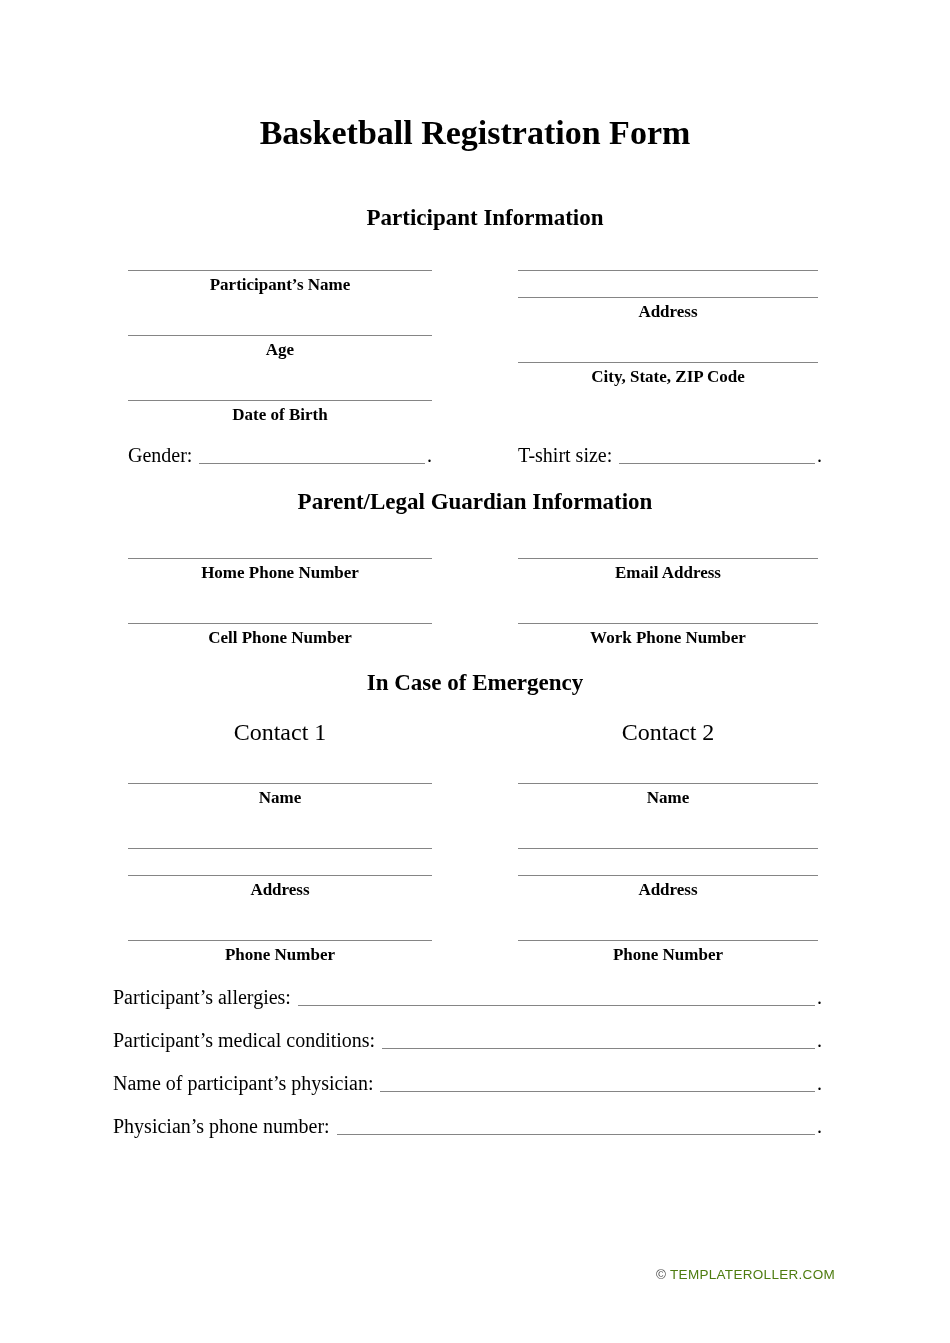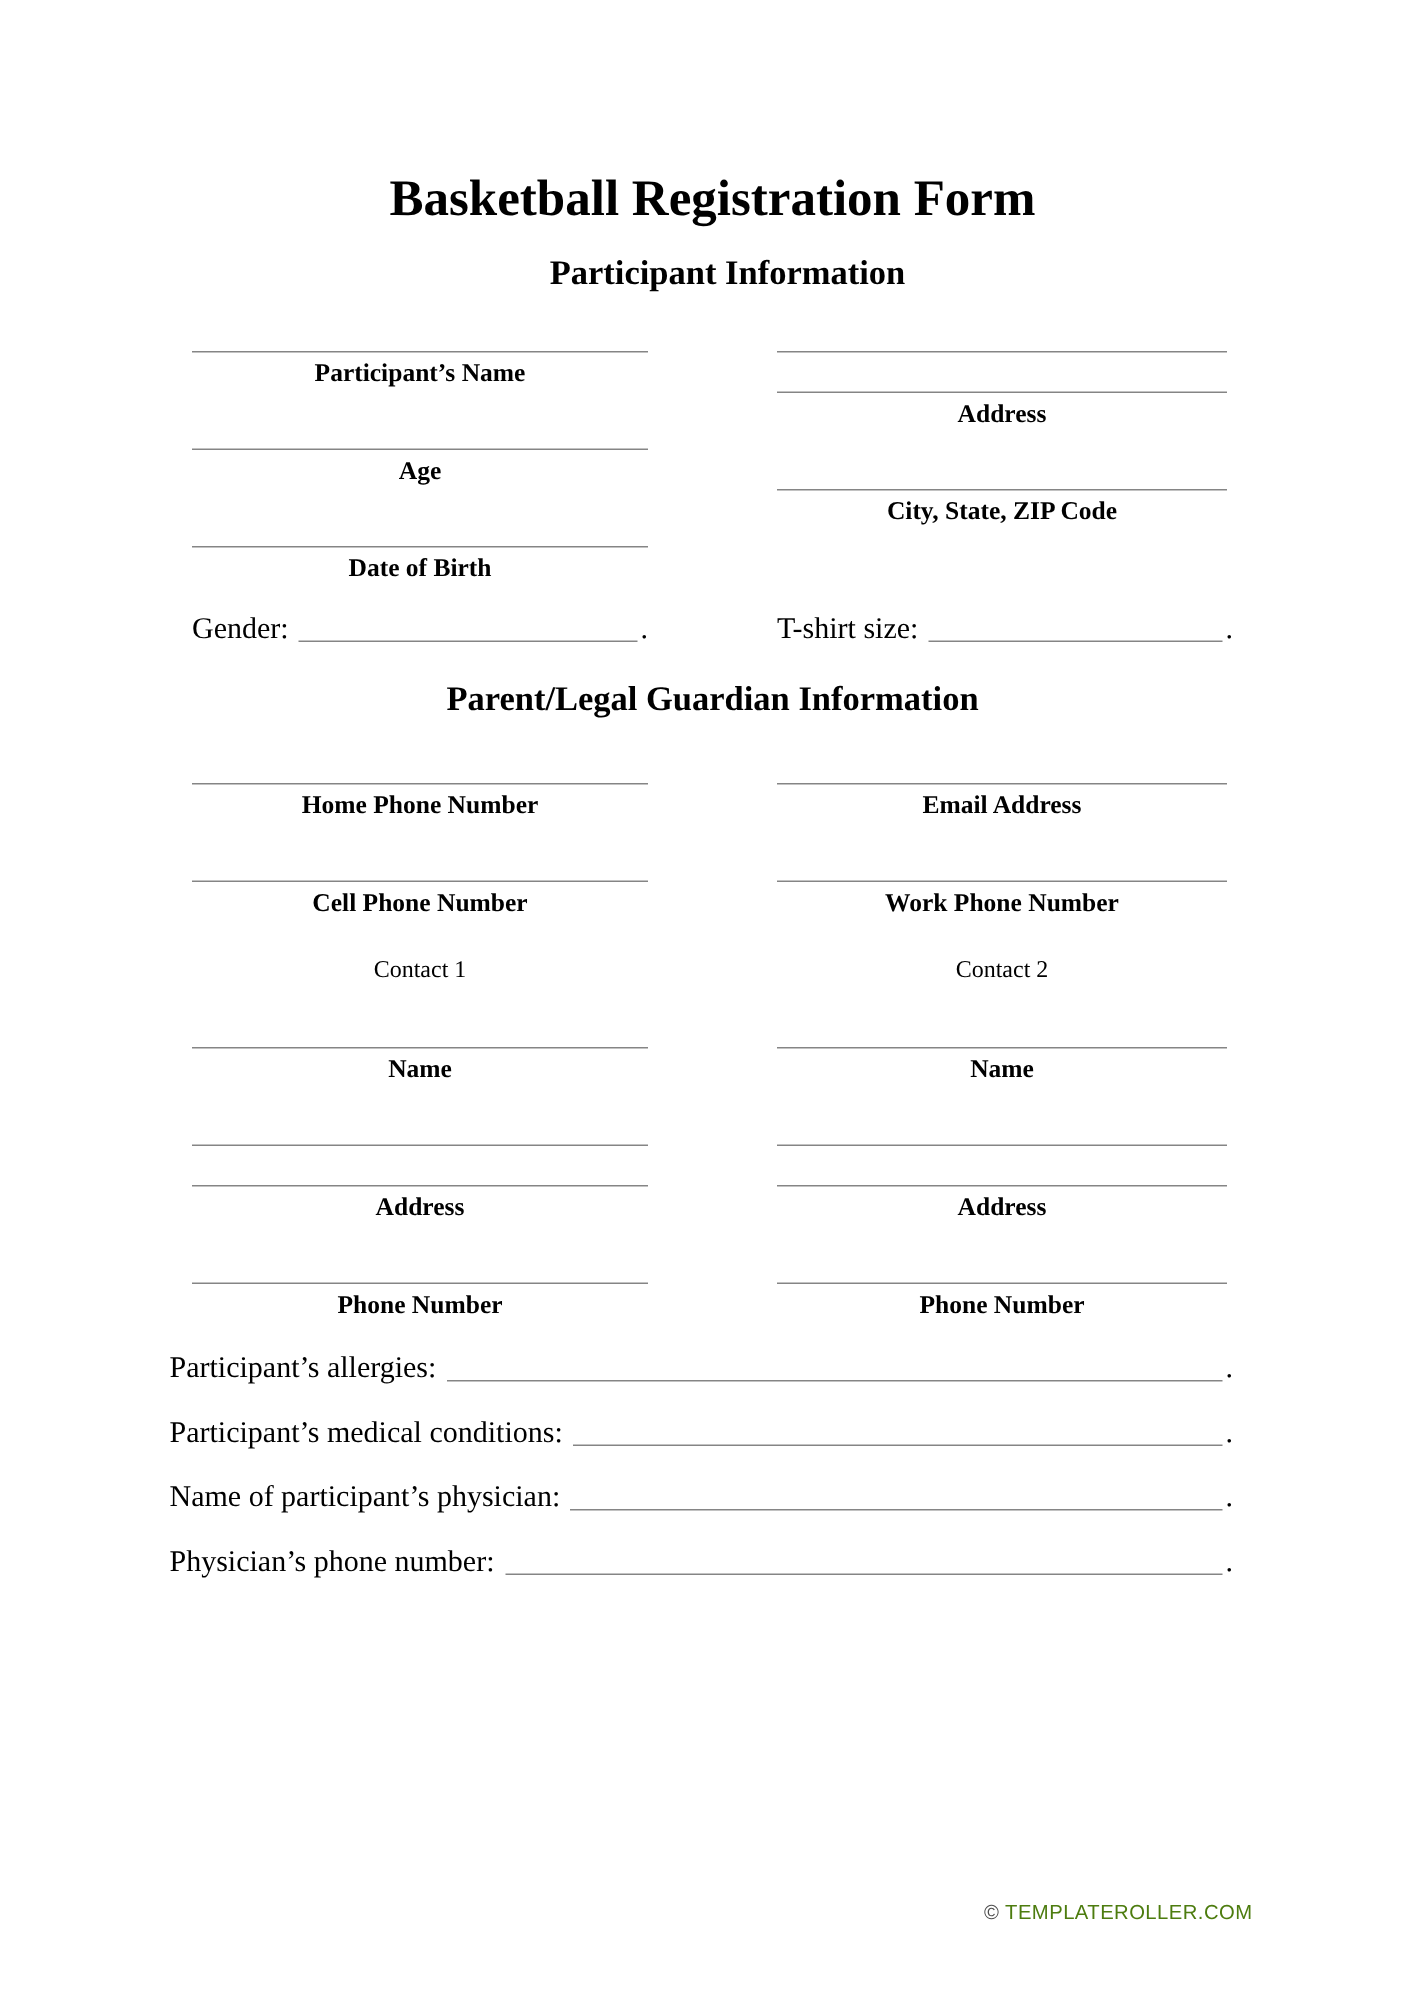--- a/index.html
+++ b/index.html
@@ -20,21 +20,21 @@
     font-size: 34px;
     font-weight: bold;
     line-height: 1.2;
   }
   .section-heading {
     text-align: center;
     font-size: 23px;
     font-weight: bold;
     line-height: 1.2;
   }
-  .heading-participant { margin-top: 14px; padding-left: 20px; }
+  .heading-participant { margin-top: 50px; padding-left: 20px; }
   .heading-guardian { margin-top: 21px; }
   .heading-emergency { margin-top: 21px; }
 
   .cols {
     display: flex;
     padding-left: 128px;
     font-weight: bold;
   }
   .col-left  { width: 304px; }
   .col-right { width: 300px; margin-left: 86px; }
@@ -73,21 +73,21 @@
     border-bottom: 1.8px solid #858585;
     margin-left: 7px;
     margin-bottom: 3px;
   }
   .inline-period { margin-left: 2px; }
 
   .contact-titles {
     display: flex;
     padding-left: 128px;
     margin-top: 23px;
-    font-size: 16px;
+    font-size: 24px;
     line-height: 24px;
   }
   .contact-title { text-align: center; }
   .contact-title.c1 { width: 304px; }
   .contact-title.c2 { width: 300px; margin-left: 86px; }
   .cols-emergency { margin-top: 39px; }
 
   .medical {
     margin-left: 113px;
     width: 709px;
@@ -184,20 +184,21 @@
         <div class="blank-line"></div>
         <div class="field-label">Email Address</div>
       </div>
       <div class="field">
         <div class="blank-line"></div>
         <div class="field-label">Work Phone Number</div>
       </div>
     </div>
   </div>
 
+  <h2 class="section-heading heading-emergency">In Case of Emergency</h2>
 
   <div class="contact-titles">
     <div class="contact-title c1">Contact 1</div>
     <div class="contact-title c2">Contact 2</div>
   </div>
 
   <div class="cols cols-emergency">
     <div class="col-left">
       <div class="field">
         <div class="blank-line"></div>

